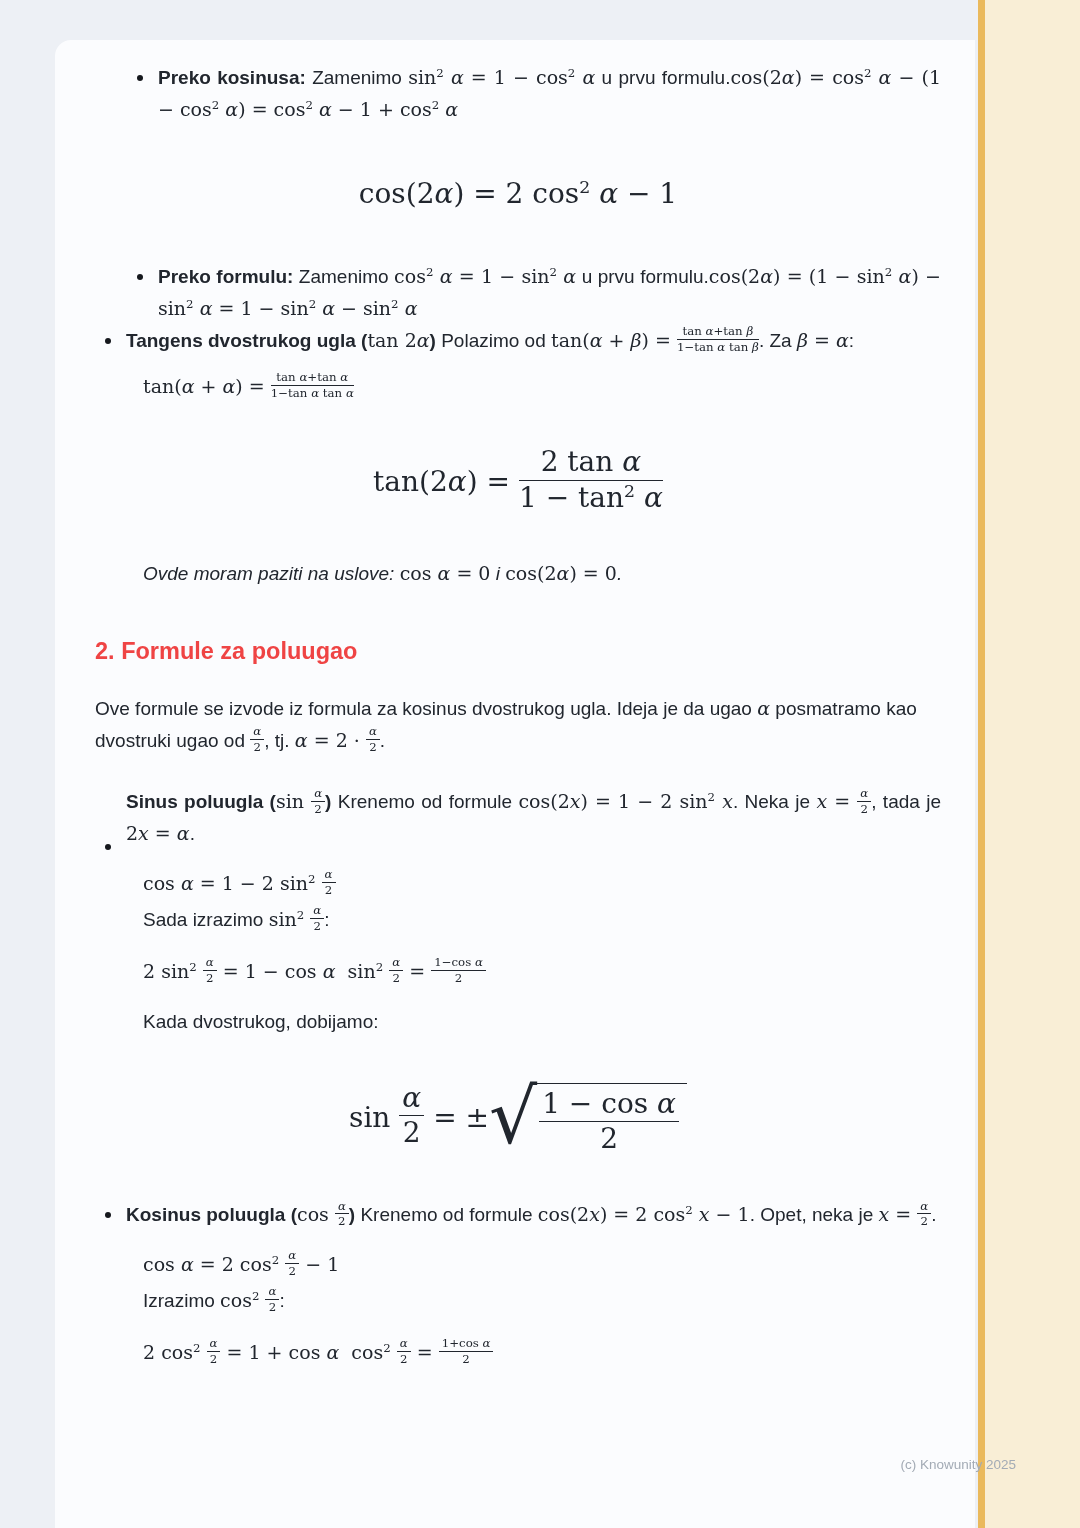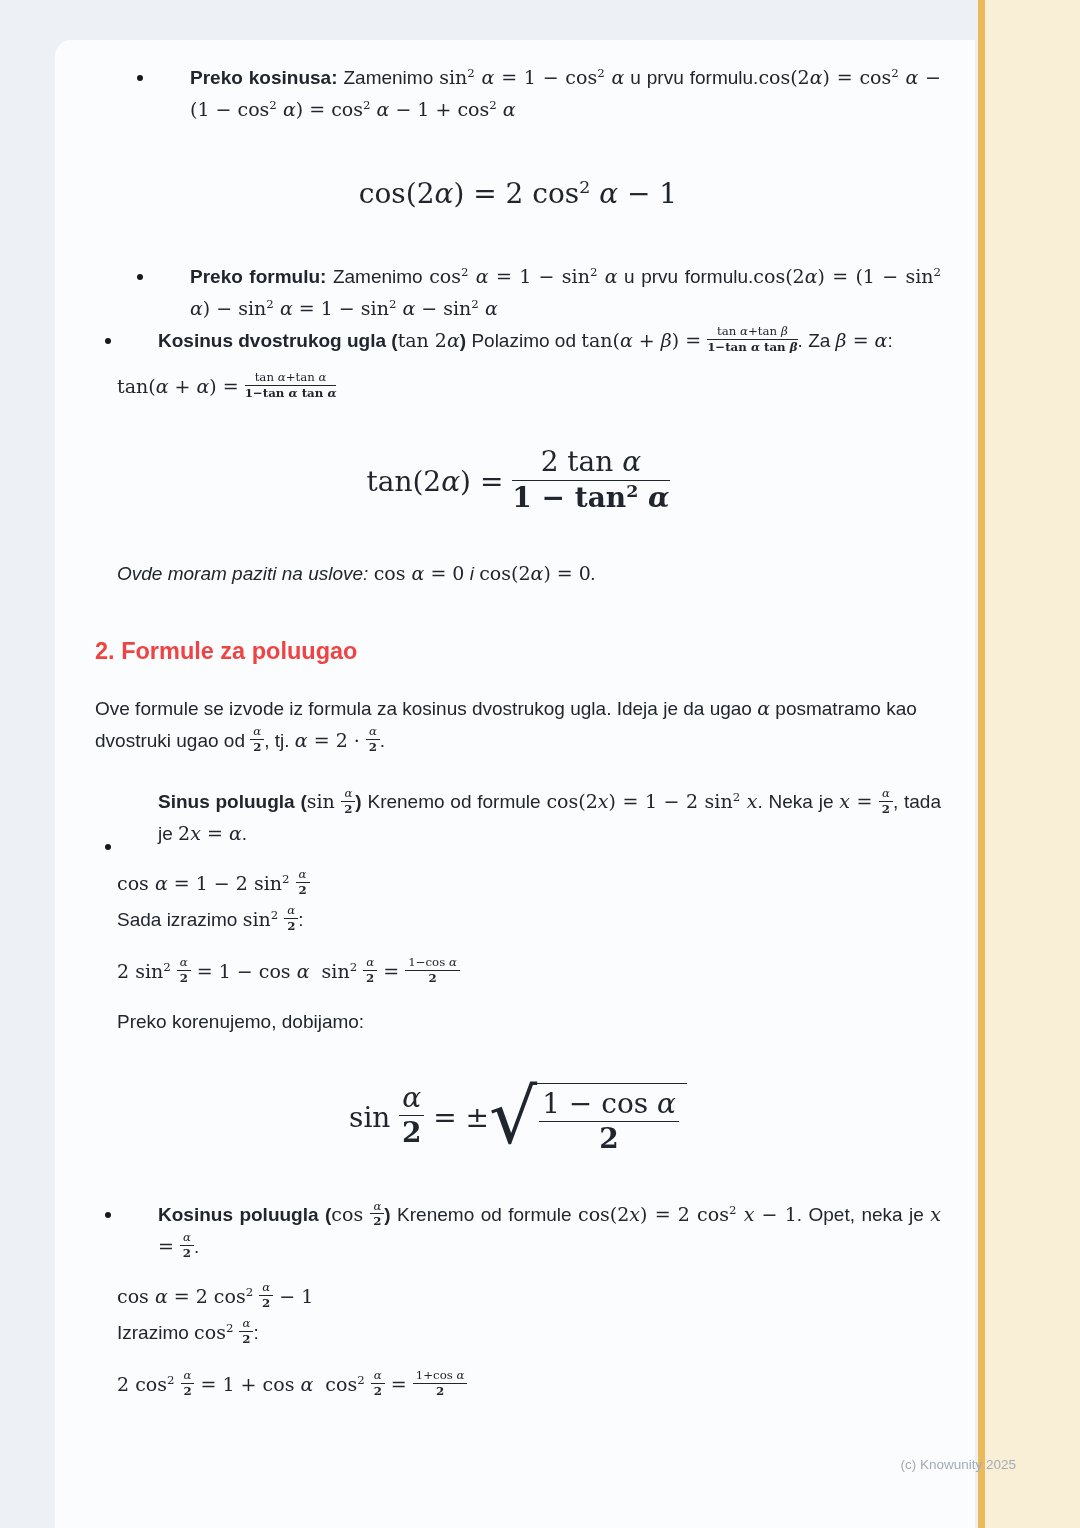--- a/index.html
+++ b/index.html
@@ -47,32 +47,32 @@
   }
   .m i, .mline i, .display i { font-style: italic; font-family: inherit; }
   sup { font-size: 0.62em; }
   .frac {
     display: inline-block;
     text-align: center;
     vertical-align: -0.55em;
     line-height: 1.15;
   }
   .frac .num { display: block; border-bottom: 1px solid currentColor; padding: 0 3px 1px; }
-  .frac .den { display: block; padding-top: 1px; font-weight: bold; }
+  .frac .den { display: block; padding-top: 1px; }
   .frac.sm { font-size: 0.62em; vertical-align: -0.35em; line-height: 1.1; }
   .sqrt { display: inline-flex; align-items: center; vertical-align: middle; }
   .sqrt .rad { font-size: 2.7em; line-height: 0.9; font-weight: 300; margin-right: -4px; transform: translateY(-2px); }
   .sqrt .sbody { border-top: 1.8px solid currentColor; padding: 4px 8px 0 6px; }
   
-  .li { display: flex; gap: 32px; }
+  .li { display: flex; }
   .li .dot { width: 6px; height: 6px; border-radius: 50%; background: #15181d; margin: 13px 15px 0 0; flex: none; }
   .li .body { flex: 1; text-align: justify; }
   .ind-li1 { margin-left: 10px; }
   .ind-li2 { margin-left: 42px; }
-  .ind-sub { margin-left: 22px; }
+  .ind-sub { margin-left: 48px; }
   .display { text-align: center; font-size: 28px; margin: 44px 0; }
   .note { font-style: italic; margin-top: 40px; }
   .note .m { font-style: normal; }
   .h2 { color: #ef4444; font-size: 23.5px; font-weight: 700; margin: 46px 0 26px 0; line-height: 1.3; }
   .para { margin: 0 0 28px 0; }
   .mt6  { margin-top: 6px; }
   .mt4  { margin-top: 4px; }
   .mt14 { margin-top: 14px; }
   .mt18 { margin-top: 18px; }
   .mt20 { margin-top: 20px; }
@@ -92,42 +92,42 @@
     <div class="display">cos(2<i>α</i>) = 2 cos<sup>2</sup> <i>α</i> − 1</div>
 
     <div class="li ind-li2">
       <span class="dot"></span>
       <div class="body"><b>Preko formulu:</b> Zamenimo <span class="m">cos<sup>2</sup> <i>α</i> = 1 − sin<sup>2</sup> <i>α</i></span> u prvu formulu.<span class="m">cos(2<i>α</i>) = (1 − sin<sup>2</sup> <i>α</i>) − sin<sup>2</sup> <i>α</i> = 1 − sin<sup>2</sup> <i>α</i> − sin<sup>2</sup> <i>α</i></span></div>
     </div>
 
 
     <div class="li ind-li1">
       <span class="dot"></span>
-      <div class="body"><b>Kosinus dvostrukog ugla (</b><span class="m">tan 2<i>α</i></span><b>)</b> Polazimo od <span class="m">tan(<i>α</i> + <i>β</i>) = <span class="frac sm"><span class="num">tan <i>α</i>+tan <i>β</i></span><span class="den">1−tan <i>α</i> tan <i>β</i></span></span></span>. Za <span class="m"><i>β</i> = <i>α</i></span>:</div>
+      <div class="body"><b>Tangens dvostrukog ugla (</b><span class="m">tan 2<i>α</i></span><b>)</b> Polazimo od <span class="m">tan(<i>α</i> + <i>β</i>) = <span class="frac sm"><span class="num">tan <i>α</i>+tan <i>β</i></span><span class="den">1−tan <i>α</i> tan <i>β</i></span></span></span>. Za <span class="m"><i>β</i> = <i>α</i></span>:</div>
     </div>
 
     <div class="mline ind-sub mt14">tan(<i>α</i> + <i>α</i>) = <span class="frac sm"><span class="num">tan <i>α</i>+tan <i>α</i></span><span class="den">1−tan <i>α</i> tan <i>α</i></span></span></div>
 
     <div class="display">tan(2<i>α</i>) = <span class="frac"><span class="num">2 tan <i>α</i></span><span class="den">1 − tan<sup>2</sup> <i>α</i></span></span></div>
 
     <div class="note ind-sub">Ovde moram paziti na uslove: <span class="m">cos <i>α</i> = 0</span> i <span class="m">cos(2<i>α</i>) = 0</span>.</div>
 
     <h2 class="h2">2. Formule za poluugao</h2>
 
     <p class="para">Ove formule se izvode iz formula za kosinus dvostrukog ugla. Ideja je da ugao <span class="m"><i>α</i></span> posmatramo kao dvostruki ugao od <span class="m"><span class="frac sm"><span class="num"><i>α</i></span><span class="den">2</span></span></span>, tj. <span class="m"><i>α</i> = 2 · <span class="frac sm"><span class="num"><i>α</i></span><span class="den">2</span></span></span>.</p>
 
     <div class="li ind-li1 mt30">
       <span class="dot"></span>
       <div class="body"><b>Sinus poluugla (</b><span class="m">sin <span class="frac sm"><span class="num"><i>α</i></span><span class="den">2</span></span></span><b>)</b> Krenemo od formule <span class="m">cos(2<i>x</i>) = 1 − 2 sin<sup>2</sup> <i>x</i></span>. Neka je <span class="m"><i>x</i> = <span class="frac sm"><span class="num"><i>α</i></span><span class="den">2</span></span></span>, tada je <span class="m">2<i>x</i> = <i>α</i></span>.</div>
     </div>
 
     <div class="mline ind-sub mt18">cos <i>α</i> = 1 − 2 sin<sup>2</sup> <span class="frac sm"><span class="num"><i>α</i></span><span class="den">2</span></span></div>
     <div class="ind-sub mt4">Sada izrazimo <span class="m">sin<sup>2</sup> <span class="frac sm"><span class="num"><i>α</i></span><span class="den">2</span></span></span>:</div>
     <div class="mline ind-sub mt20">2 sin<sup>2</sup> <span class="frac sm"><span class="num"><i>α</i></span><span class="den">2</span></span> = 1 − cos <i>α</i> &nbsp;sin<sup>2</sup> <span class="frac sm"><span class="num"><i>α</i></span><span class="den">2</span></span> = <span class="frac sm"><span class="num">1−cos <i>α</i></span><span class="den">2</span></span></div>
-    <div class="ind-sub mt18">Preko korenujemo, dobijamo:</div>
+    <div class="ind-sub mt18">Kada dvostrukog, dobijamo:</div>
 
     <div class="display">sin <span class="frac"><span class="num"><i>α</i></span><span class="den">2</span></span> = ±<span class="sqrt">
           <span class="rad">√</span>
           <span class="sbody"><span class="frac"><span class="num">1 − cos <i>α</i></span><span class="den">2</span></span></span>
         </span></div>
 
     <div class="li ind-li1">
       <span class="dot"></span>
       <div class="body"><b>Kosinus poluugla (</b><span class="m">cos <span class="frac sm"><span class="num"><i>α</i></span><span class="den">2</span></span></span><b>)</b> Krenemo od formule <span class="m">cos(2<i>x</i>) = 2 cos<sup>2</sup> <i>x</i> − 1</span>. Opet, neka je <span class="m"><i>x</i> = <span class="frac sm"><span class="num"><i>α</i></span><span class="den">2</span></span></span>.</div>
     </div>

